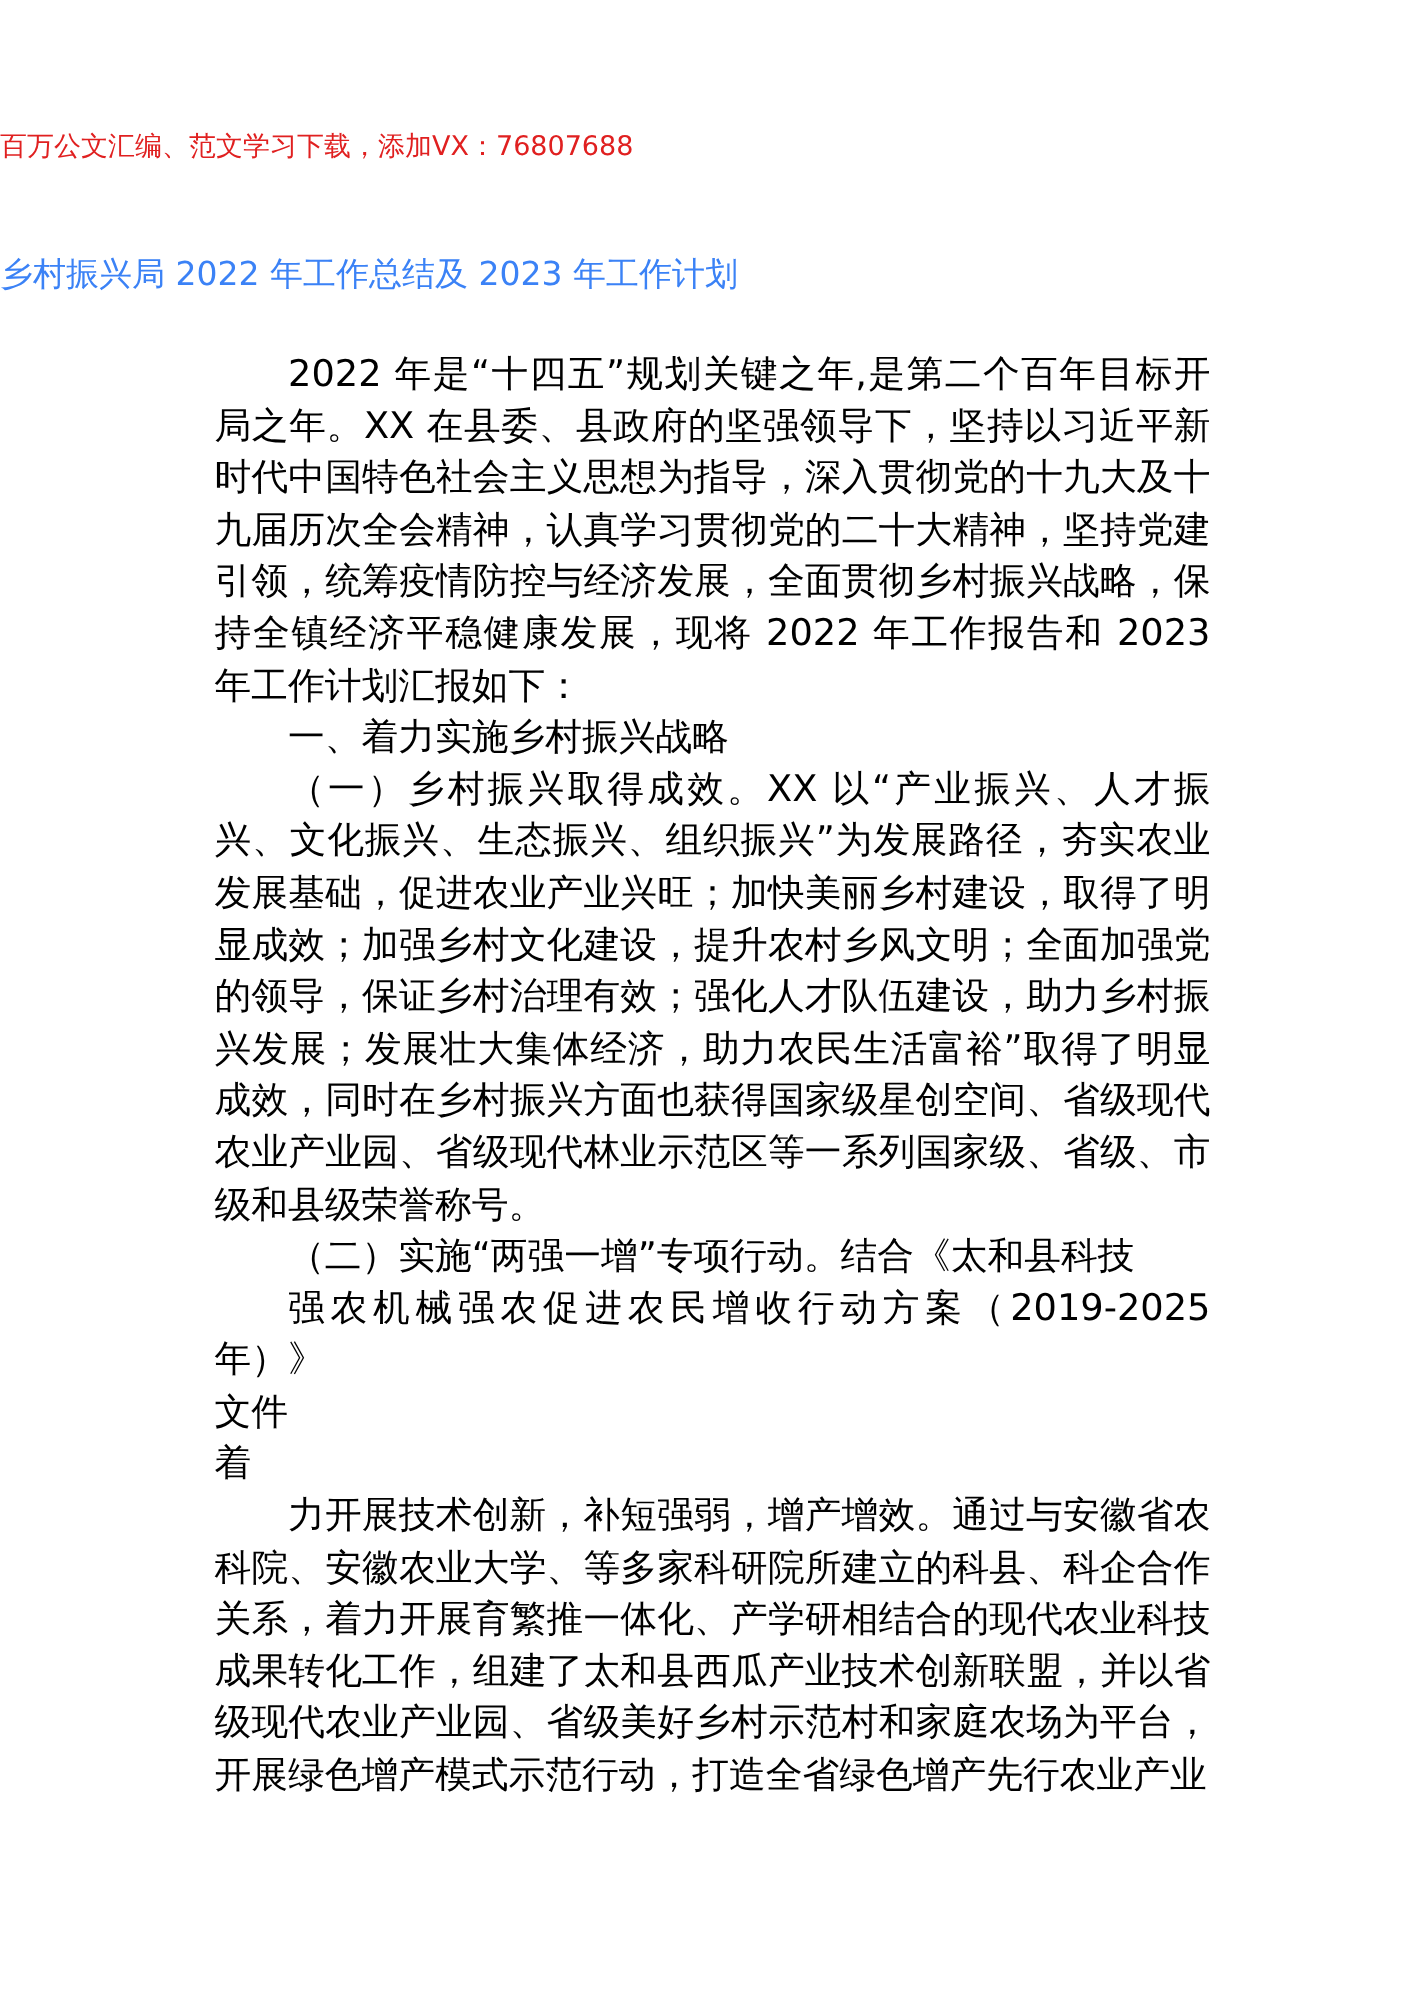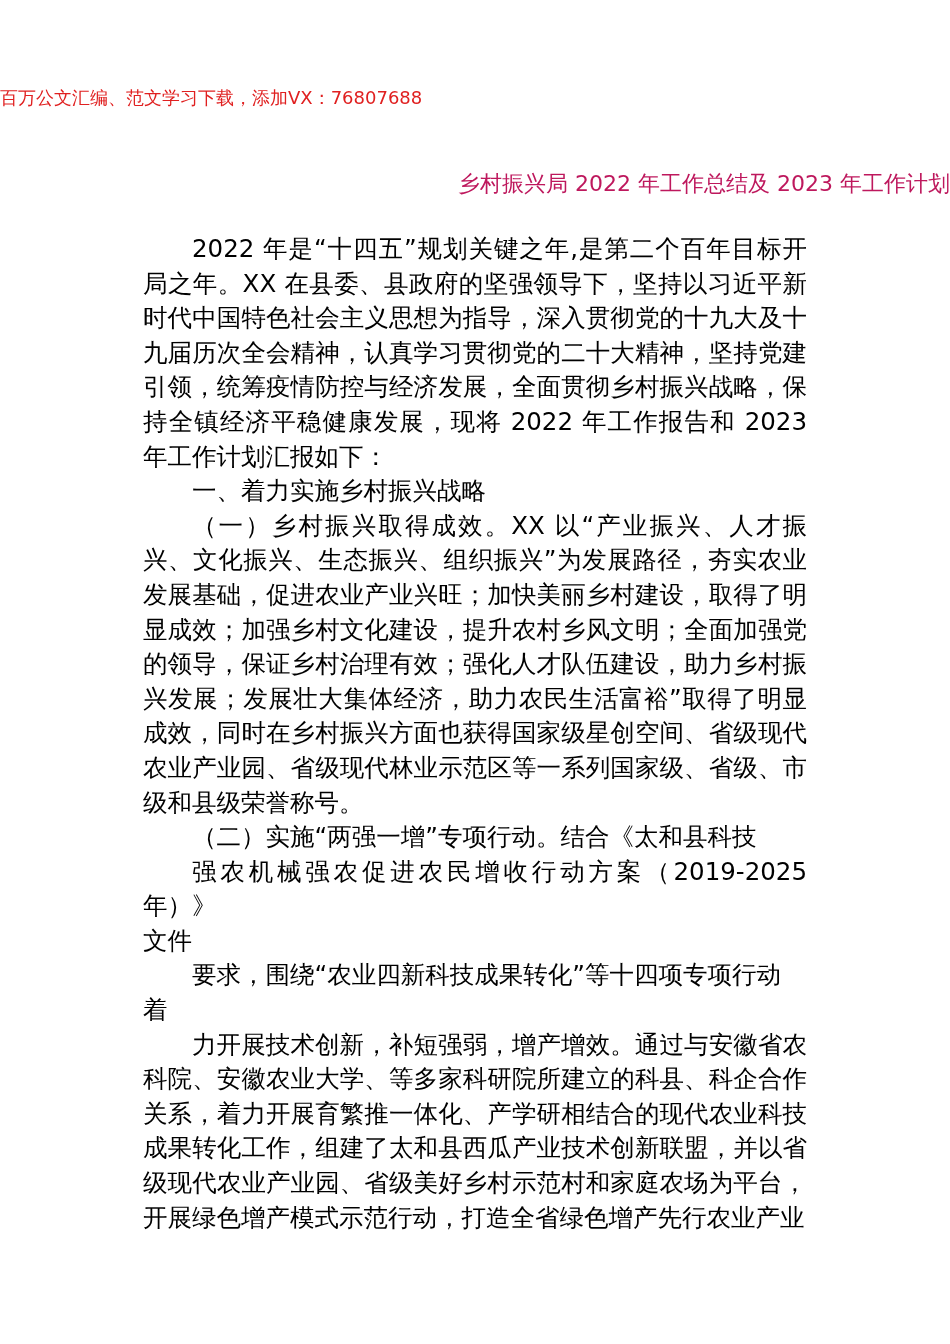--- a/index.html
+++ b/index.html
@@ -23,24 +23,24 @@
       font-size: 18px;
       line-height: 28px;
       color: #e02020;
       letter-spacing: 0px;
     }
     .doc-title {
       position: absolute;
       top: 168px;
       left: 0;
       width: 950px;
-      text-align: right;
+      text-align: left;
       font-size: 22px;
       line-height: 32px;
-      color: #be185d;
+      color: #3b82f6;
     }
     .doc-body {
       position: absolute;
       top: 232px;
       left: 143px;
       width: 664px;
       font-size: 24.5px;
       line-height: 34.6px;
       color: #000000;
     }
@@ -60,16 +60,15 @@
 
 <div class="doc-title">乡村振兴局 2022 年工作总结及 2023 年工作计划</div>
 
 <div class="doc-body">
   <p class="indent">2022 年是“十四五”规划关键之年,是第二个百年目标开局之年。XX 在县委、县政府的坚强领导下，坚持以习近平新时代中国特色社会主义思想为指导，深入贯彻党的十九大及十九届历次全会精神，认真学习贯彻党的二十大精神，坚持党建引领，统筹疫情防控与经济发展，全面贯彻乡村振兴战略，保持全镇经济平稳健康发展，现将 2022 年工作报告和 2023 年工作计划汇报如下：</p>
   <p class="indent">一、着力实施乡村振兴战略</p>
   <p class="indent">（一）乡村振兴取得成效。XX 以“产业振兴、人才振兴、文化振兴、生态振兴、组织振兴”为发展路径，夯实农业发展基础，促进农业产业兴旺；加快美丽乡村建设，取得了明显成效；加强乡村文化建设，提升农村乡风文明；全面加强党的领导，保证乡村治理有效；强化人才队伍建设，助力乡村振兴发展；发展壮大集体经济，助力农民生活富裕”取得了明显成效，同时在乡村振兴方面也获得国家级星创空间、省级现代农业产业园、省级现代林业示范区等一系列国家级、省级、市级和县级荣誉称号。</p>
   <p class="indent">（二）实施“两强一增”专项行动。结合《太和县科技</p>
   <p class="indent">强农机械强农促进农民增收行动方案（2019-2025 年）》</p>
   <p>文件</p>
-  <p class="indent">要求，围绕“农业四新科技成果转化”等十四项专项行动</p>
   <p>着</p>
   <p class="indent">力开展技术创新，补短强弱，增产增效。通过与安徽省农科院、安徽农业大学、等多家科研院所建立的科县、科企合作关系，着力开展育繁推一体化、产学研相结合的现代农业科技成果转化工作，组建了太和县西瓜产业技术创新联盟，并以省级现代农业产业园、省级美好乡村示范村和家庭农场为平台，开展绿色增产模式示范行动，打造全省绿色增产先行农业产业</p>
 </div>
 
 </body></html>

